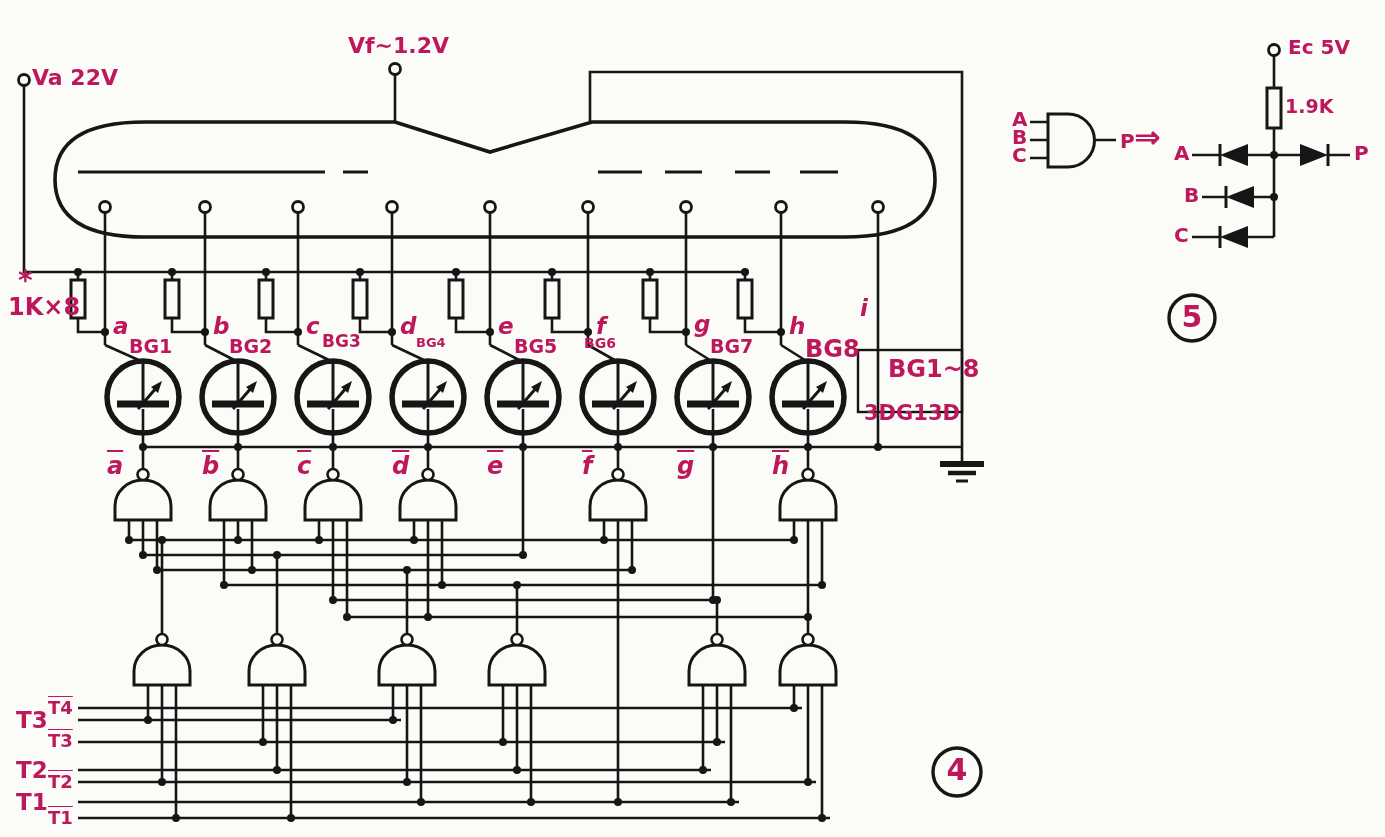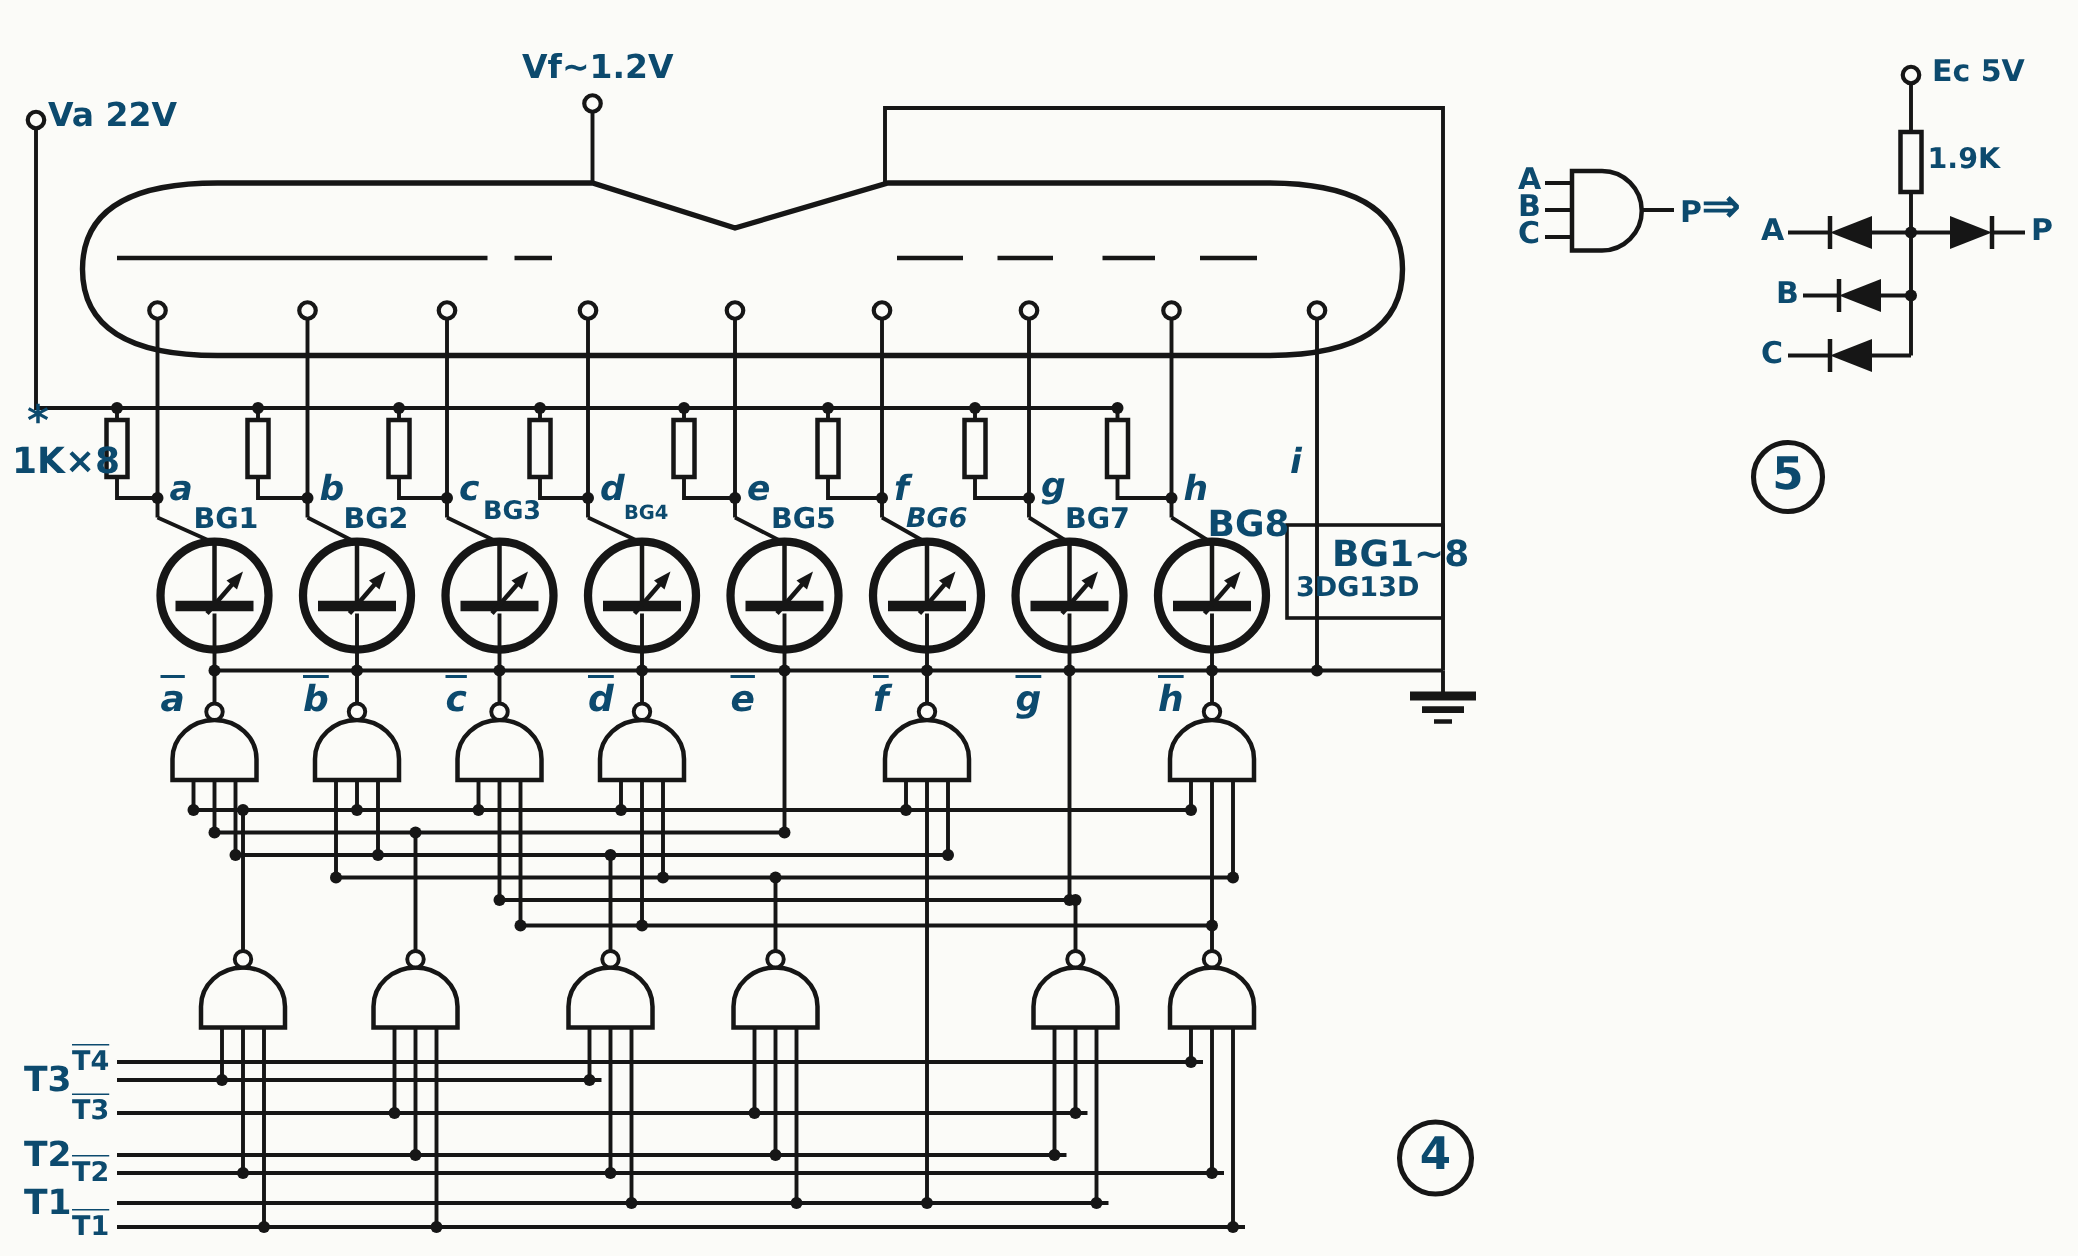--- a/index.html
+++ b/index.html
@@ -1,19 +1,19 @@
 <!DOCTYPE html>
 <html><head>
 <meta charset="utf-8">
 <style>
   html,body{margin:0;padding:0;}
   body{width:1385px;height:837px;background:#fbfbf8;overflow:hidden;}
   .canvas{position:relative;width:1385px;height:837px;background:#fbfbf8;}
   svg{position:absolute;left:0;top:0;}
-  .lbl{position:absolute;font-family:"DejaVu Sans",sans-serif;font-weight:700;color:#0c4a6e;white-space:nowrap;line-height:1.1;}
+  .lbl{position:absolute;font-family:"DejaVu Sans",sans-serif;font-weight:700;color:#be185d;white-space:nowrap;line-height:1.1;}
   .it{font-style:italic;}
   .ovl{text-decoration:overline;}
   .ctr{text-align:center;}
   .w{fill:none;stroke:#161616;stroke-width:2.6;}
   .w3{fill:none;stroke:#161616;stroke-width:3;}
   .tube{fill:none;stroke:#161616;stroke-width:3.6;}
   .tc{fill:none;stroke:#161616;stroke-width:5.5;}
   .bar{stroke:#161616;stroke-width:7;}
   .gate{fill:none;stroke:#161616;stroke-width:3;}
   .bub{fill:#fbfbf8;stroke:#161616;stroke-width:2.6;}
@@ -323,25 +323,25 @@
 <div class="lbl it" style="left:596px;top:314px;font-size:23px;">f</div>
 <div class="lbl it" style="left:694px;top:312px;font-size:23px;">g</div>
 <div class="lbl it" style="left:789px;top:314px;font-size:23px;">h</div>
 <div class="lbl it" style="left:860px;top:296px;font-size:23px;">i</div>
 
 <div class="lbl" style="left:129px;top:336px;font-size:19px;">BG1</div>
 <div class="lbl" style="left:229px;top:336px;font-size:19px;">BG2</div>
 <div class="lbl" style="left:322px;top:332px;font-size:17px;">BG3</div>
 <div class="lbl" style="left:416px;top:336px;font-size:13px;">BG4</div>
 <div class="lbl" style="left:514px;top:336px;font-size:19px;">BG5</div>
-<div class="lbl" style="left:604px;top:336px;font-size:18px;font-style:italic;">BG6</div>
+<div class="lbl" style="left:584px;top:336px;font-size:14px;">BG6</div>
 <div class="lbl" style="left:710px;top:336px;font-size:19px;">BG7</div>
 <div class="lbl" style="left:805px;top:336px;font-size:24px;">BG8</div>
 <div class="lbl" style="left:888px;top:356px;font-size:24px;">BG1~8</div>
-<div class="lbl" style="left:864px;top:382px;font-size:18px;">3DG13D</div>
+<div class="lbl" style="left:864px;top:402px;font-size:21px;">3DG13D</div>
 
 <div class="lbl it ovl" style="left:107px;top:453px;font-size:24px;">a</div>
 <div class="lbl it ovl" style="left:202px;top:453px;font-size:24px;">b</div>
 <div class="lbl it ovl" style="left:297px;top:453px;font-size:24px;">c</div>
 <div class="lbl it ovl" style="left:392px;top:453px;font-size:24px;">d</div>
 <div class="lbl it ovl" style="left:487px;top:453px;font-size:24px;">e</div>
 <div class="lbl it ovl" style="left:582px;top:453px;font-size:24px;">f</div>
 <div class="lbl it ovl" style="left:677px;top:453px;font-size:24px;">g</div>
 <div class="lbl it ovl" style="left:772px;top:453px;font-size:24px;">h</div>
 

